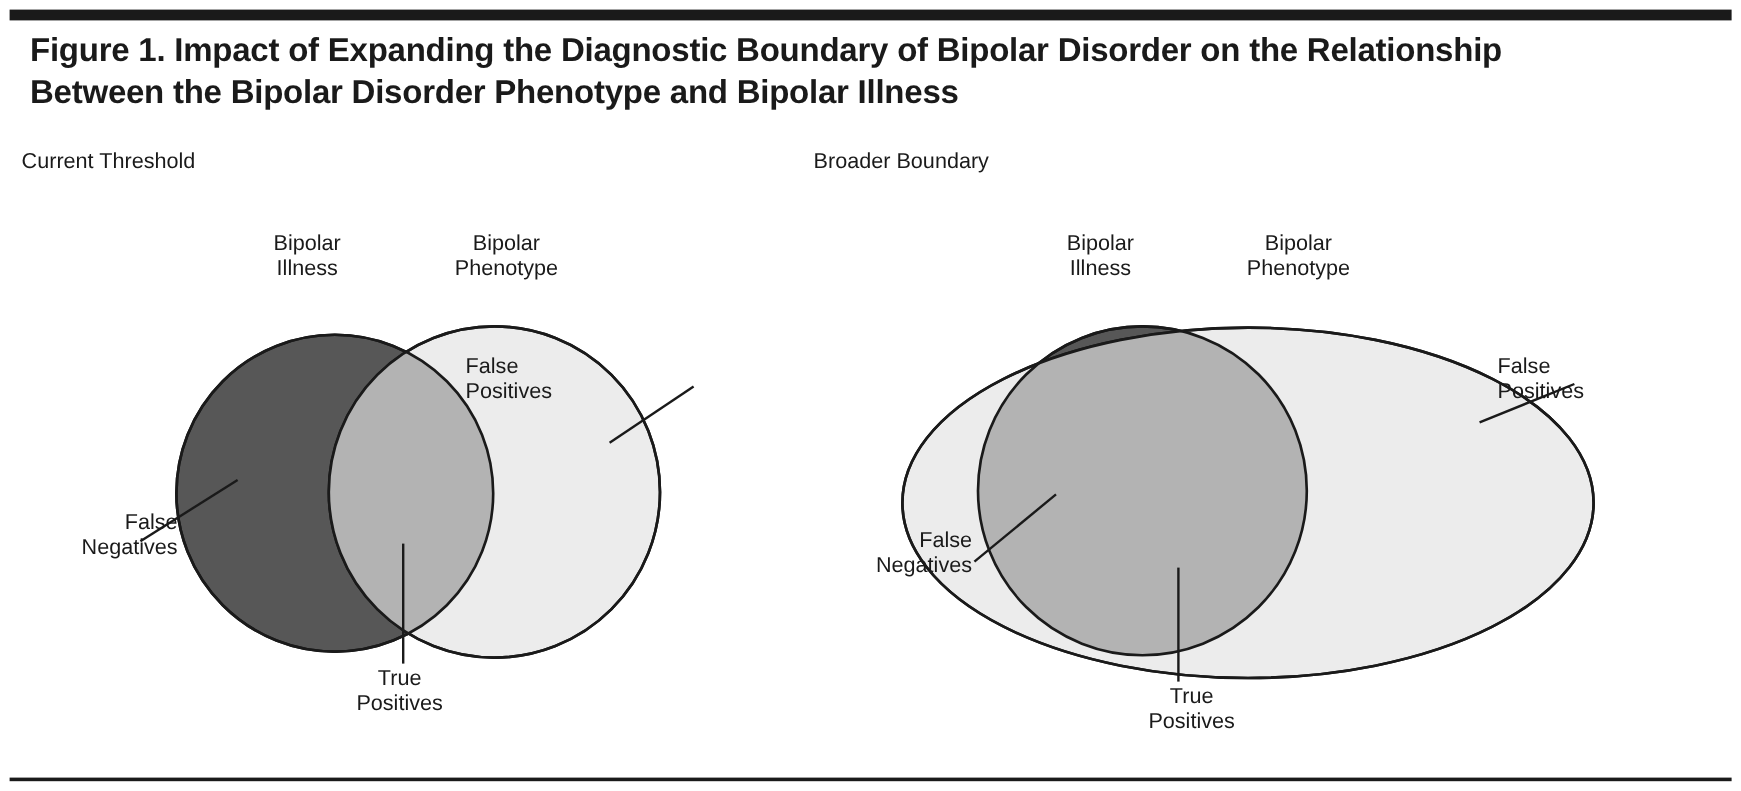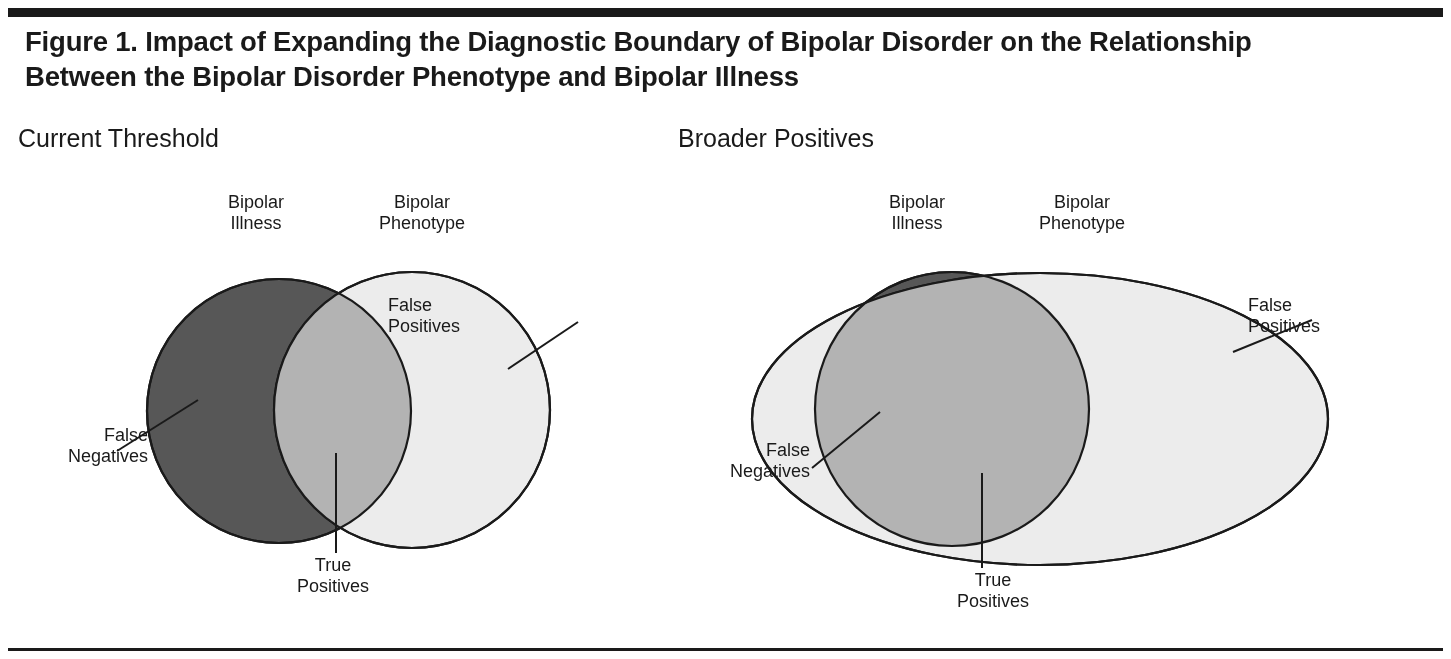--- a/index.html
+++ b/index.html
@@ -45,21 +45,21 @@
     width: 1300px;
     font-size: 27.5px;
     font-weight: bold;
     line-height: 1.28;
     letter-spacing: -0.2px;
     color: #1a1a1a;
     margin-left: 15px;
   }
   .panel-title {
     position: absolute;
-    font-size: 25px;
+    font-size: 18px;
     font-weight: normal;
     color: #1a1a1a;
     white-space: nowrap;
   }
   #panel-title-left  { left: 18px;  top: 124px; }
   #panel-title-right { left: 678px; top: 124px; }
 
   .venn-svg {
     position: absolute;
     left: 0;
@@ -97,21 +97,21 @@
 <body>
 
 <div id="figure-root">
 
   <div class="top-rule"></div>
 
   <div class="fig-title">Figure 1. Impact of Expanding the Diagnostic Boundary of Bipolar Disorder on the Relationship Between the Bipolar Disorder Phenotype and Bipolar Illness</div>
 
   <div class="panel-title" id="panel-title-left">Current Threshold</div>
 
-  <div class="panel-title" id="panel-title-right">Broader Positives</div>
+  <div class="panel-title" id="panel-title-right">Broader Boundary</div>
 
   <svg class="venn-svg" viewBox="0 0 1451 659">
     <defs>
 
       <clipPath id="clip-left-illness">
         <circle cx="279" cy="411" r="132"></circle>
       </clipPath>
 
       <clipPath id="clip-right-illness">
         <circle cx="952" cy="409" r="137"></circle>

